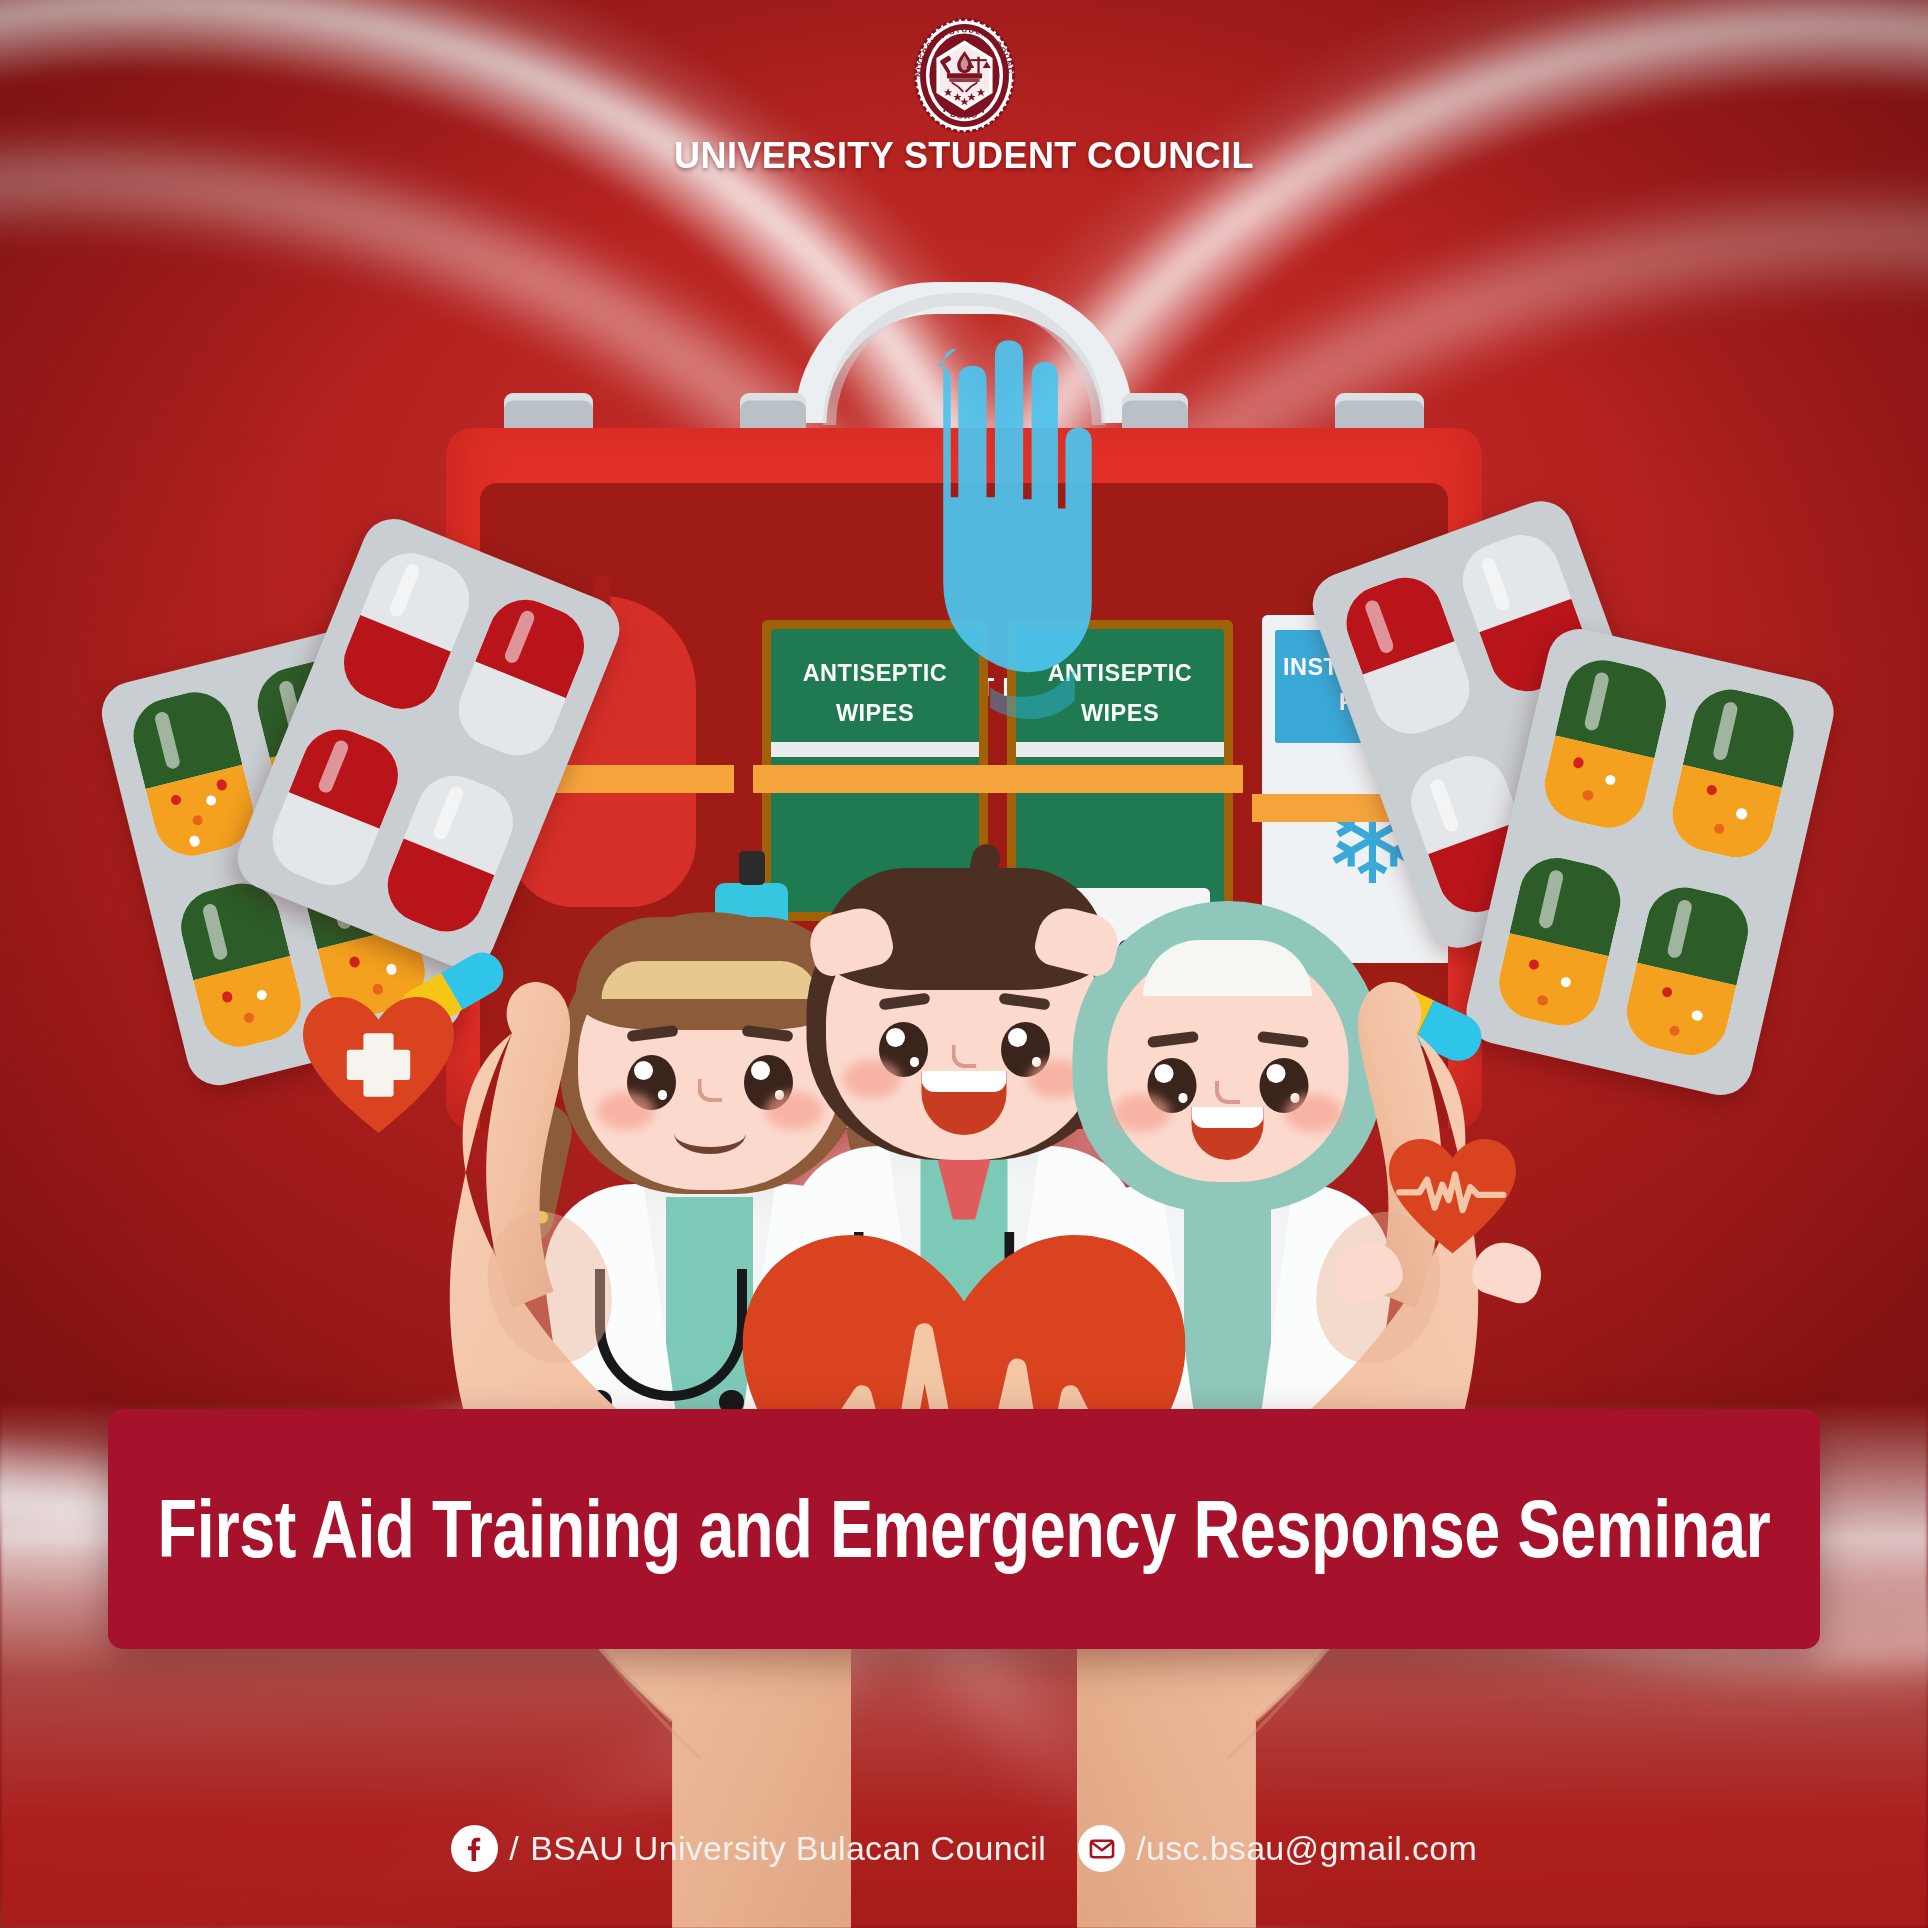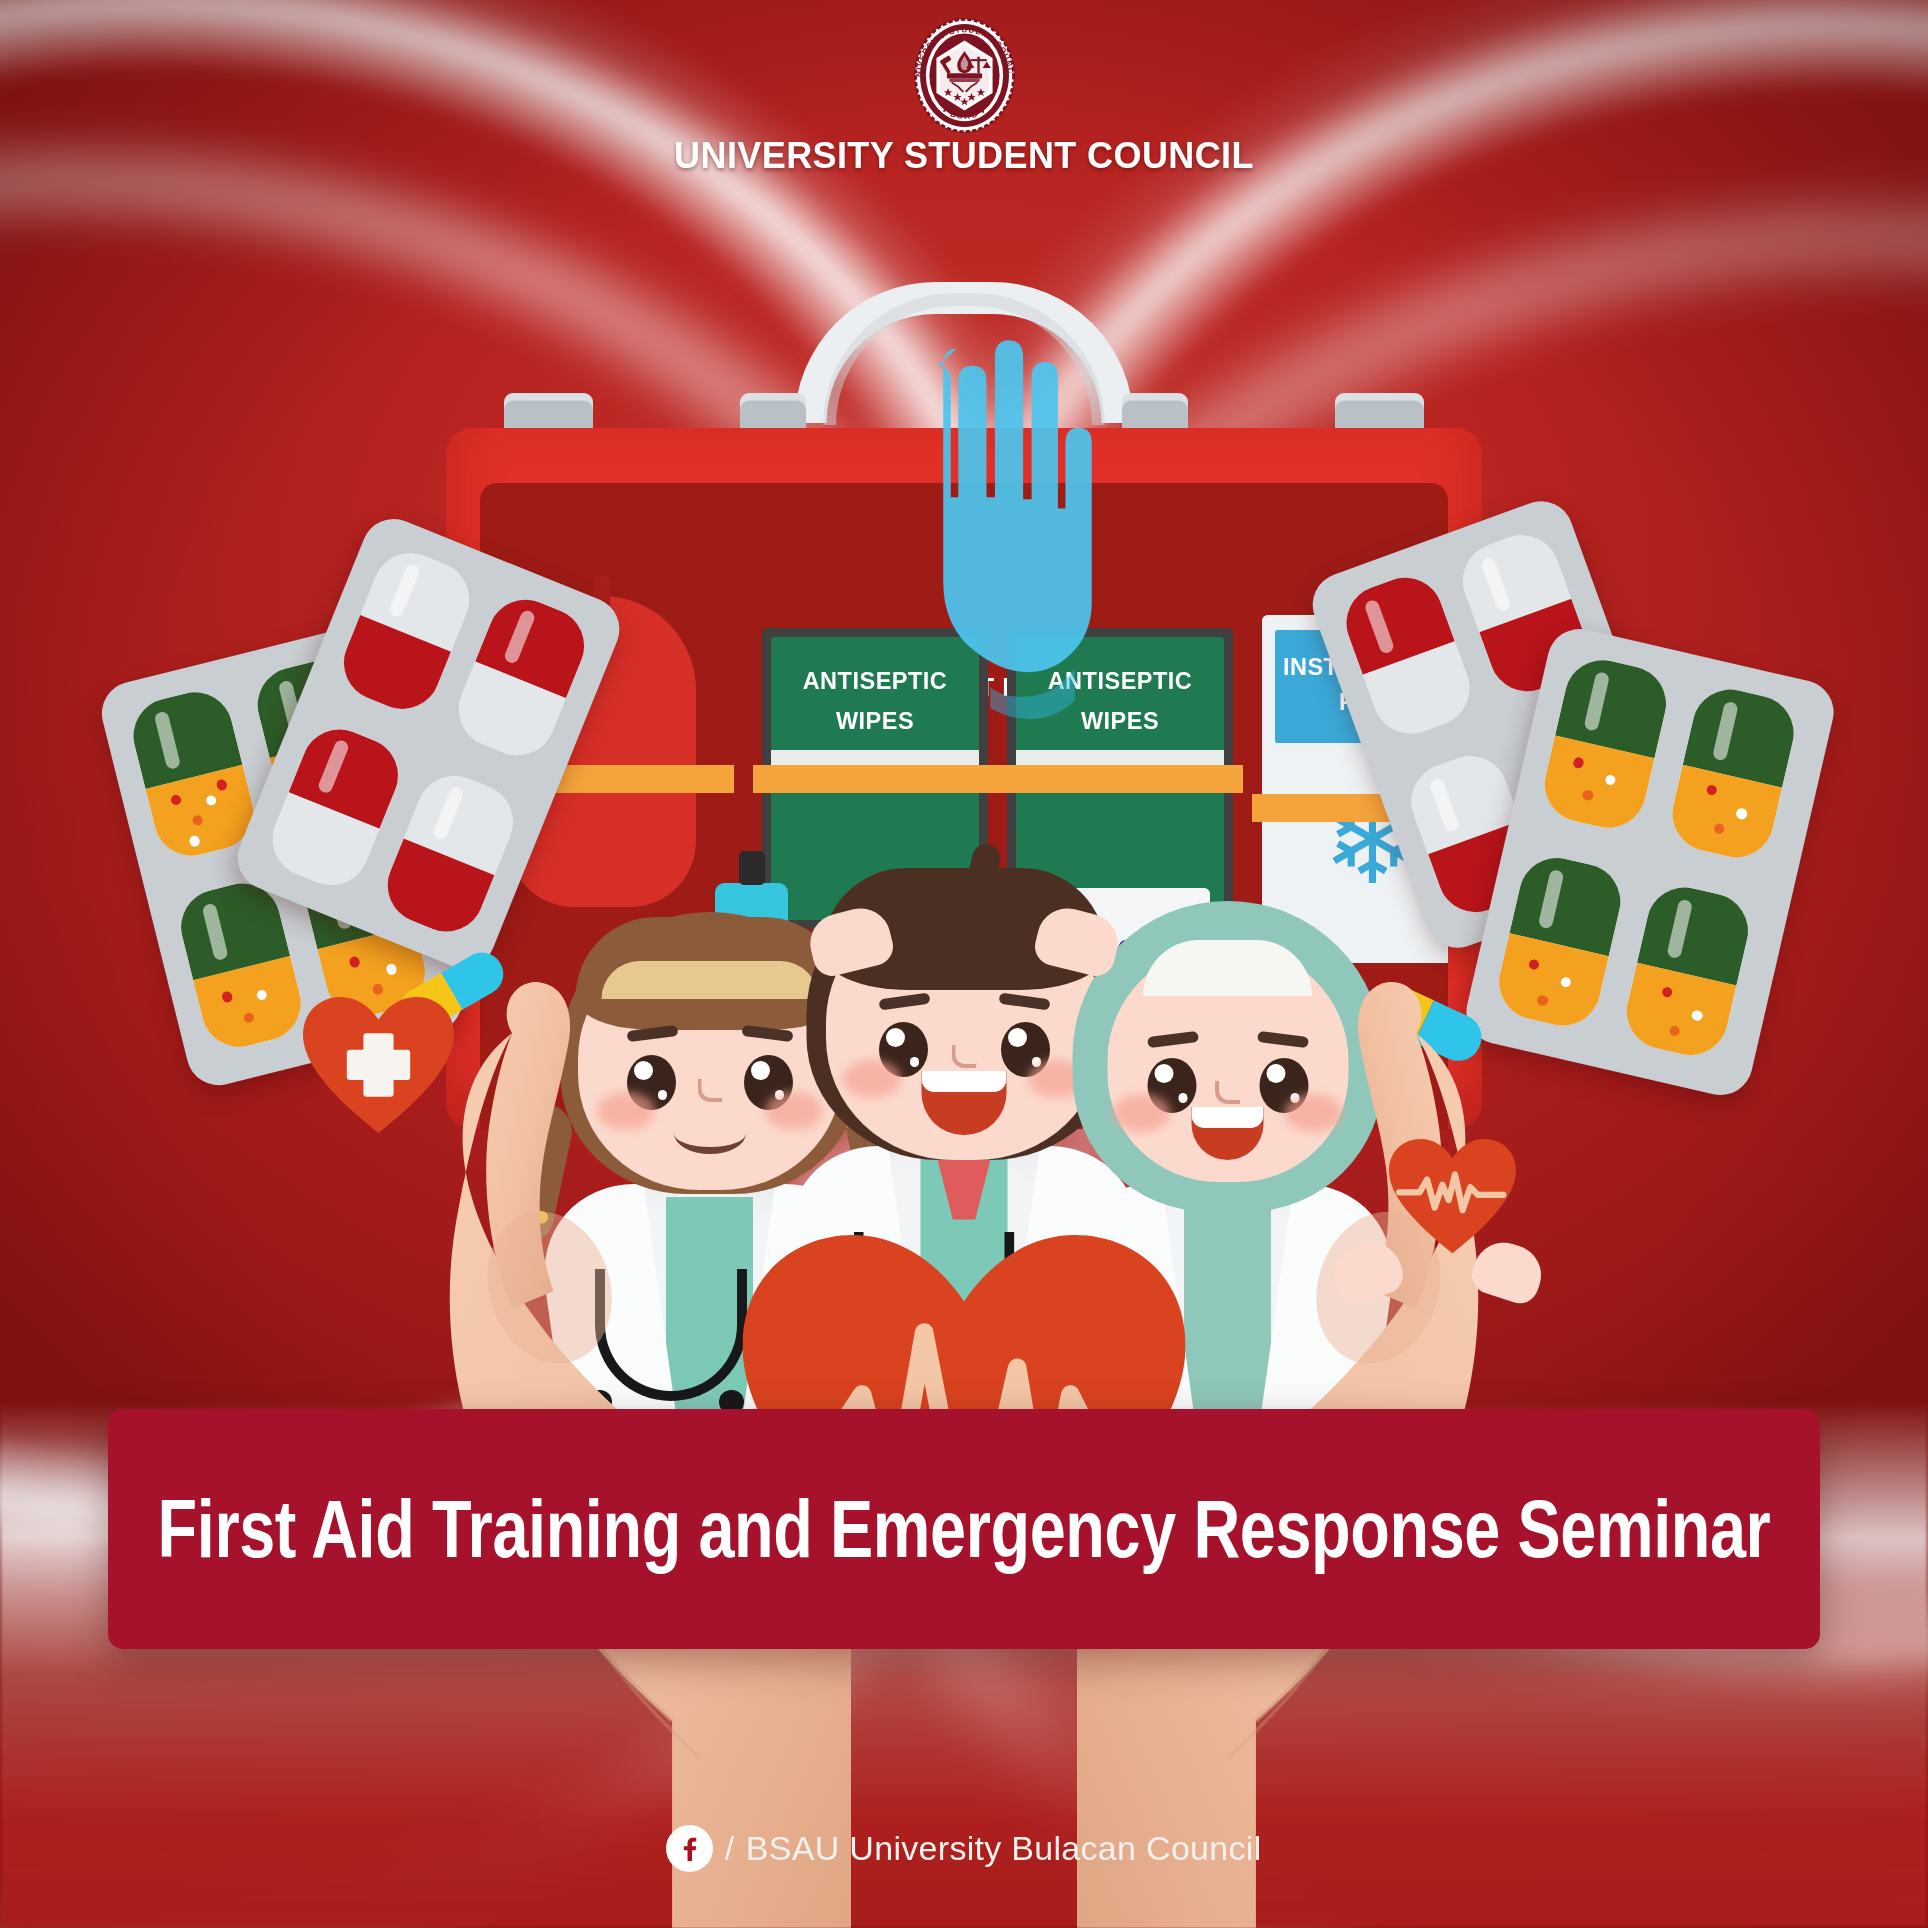--- a/index.html
+++ b/index.html
@@ -65,21 +65,21 @@
   .item{position:absolute;box-sizing:border-box;}
   .label-box{display:flex;align-items:center;justify-content:center;text-align:center;
     font-weight:bold;letter-spacing:0.5px;line-height:1.05;}
   
   .pocket-mask{left:28px;top:113px;width:188px;height:311px;background:#d62f28;border-radius:94px 94px 66px 66px;}
   .pm-stem{position:absolute;left:50%;transform:translateX(-50%);top:-21px;width:17px;height:56px;background:#a91e1a;border-radius:8.5px;}
   .pm-label{position:absolute;left:-19px;right:-56px;top:185px;height:38px;background:rgba(214,47,40,.0);
     color:#fff;font-size:25.4px;}
   .strap{position:absolute;height:28px;background:#f5a43c;}
   
-  .wipes{width:226px;height:301px;top:137px;background:#404040;border-radius:5.6px;padding:25px;margin-top:8px;}
+  .wipes{width:226px;height:301px;top:137px;background:#a16207;border-radius:5.6px;padding:25px;}
   .wipes .green{position:absolute;left:9.4px;right:9.4px;top:9.4px;bottom:9.4px;background:#1f7a51;border-radius:3.8px;}
   .wipes .white{position:absolute;left:9.4px;right:9.4px;top:122px;height:15px;background:#e9ecec;}
   .wipes-text{position:absolute;left:0;right:0;top:41px;color:#fff;font-size:23.5px;}
   .wipes1{left:282px;} .wipes2{left:527px;}
   
   .coldpack{left:782px;top:132px;width:221px;height:348px;background:#eef2f4;border-radius:5.6px;}
   .cp-band{position:absolute;left:13px;right:13px;top:15px;height:113px;background:#3aa9d8;border-radius:2.8px;}
   .cp-text{position:absolute;left:0;right:0;top:40px;color:#fff;font-size:23.5px;}
   .snowflake{position:absolute;left:50%;transform:translateX(-50%);top:165px;width:122px;height:122px;color:#3aa9d8;font-size:121px;line-height:122px;text-align:center;}
   
@@ -636,16 +636,25 @@
   <div class="footer">
     <div class="fitem">
       <span class="circ">
         <svg width="32" height="32" viewBox="0 0 24 24">
             <path fill="#a8121f" d="M13.5 21v-8h2.7l.4-3.1h-3.1V7.9c0-.9.25-1.5 1.55-1.5h1.65V3.6c-.3-.04-1.3-.13-2.45-.13-2.43 0-4.1 1.48-4.1 4.2v2.23H7.4V13h2.75v8h3.35z"></path>
           </svg>
       </span>
       <span class="ftext">/</span>
       <span class="ftext">BSAU University Bulacan Council</span>
     </div>
+    <div class="fitem">
+      <span class="circ">
+        <svg width="28" height="28" viewBox="0 0 24 24">
+            <rect x="2.5" y="5" width="19" height="14" rx="2.2" fill="none" stroke="#a8121f" stroke-width="2.2"></rect>
+            <path d="M3.6 6.6 12 13l8.4-6.4" fill="none" stroke="#a8121f" stroke-width="2.2" stroke-linecap="round" stroke-linejoin="round"></path>
+          </svg>
+      </span>
+      <span class="ftext"><span>/</span><span>usc.bsau@gmail.com</span></span>
+    </div>
   </div>
 
 </div>
 
 
 </body></html>

